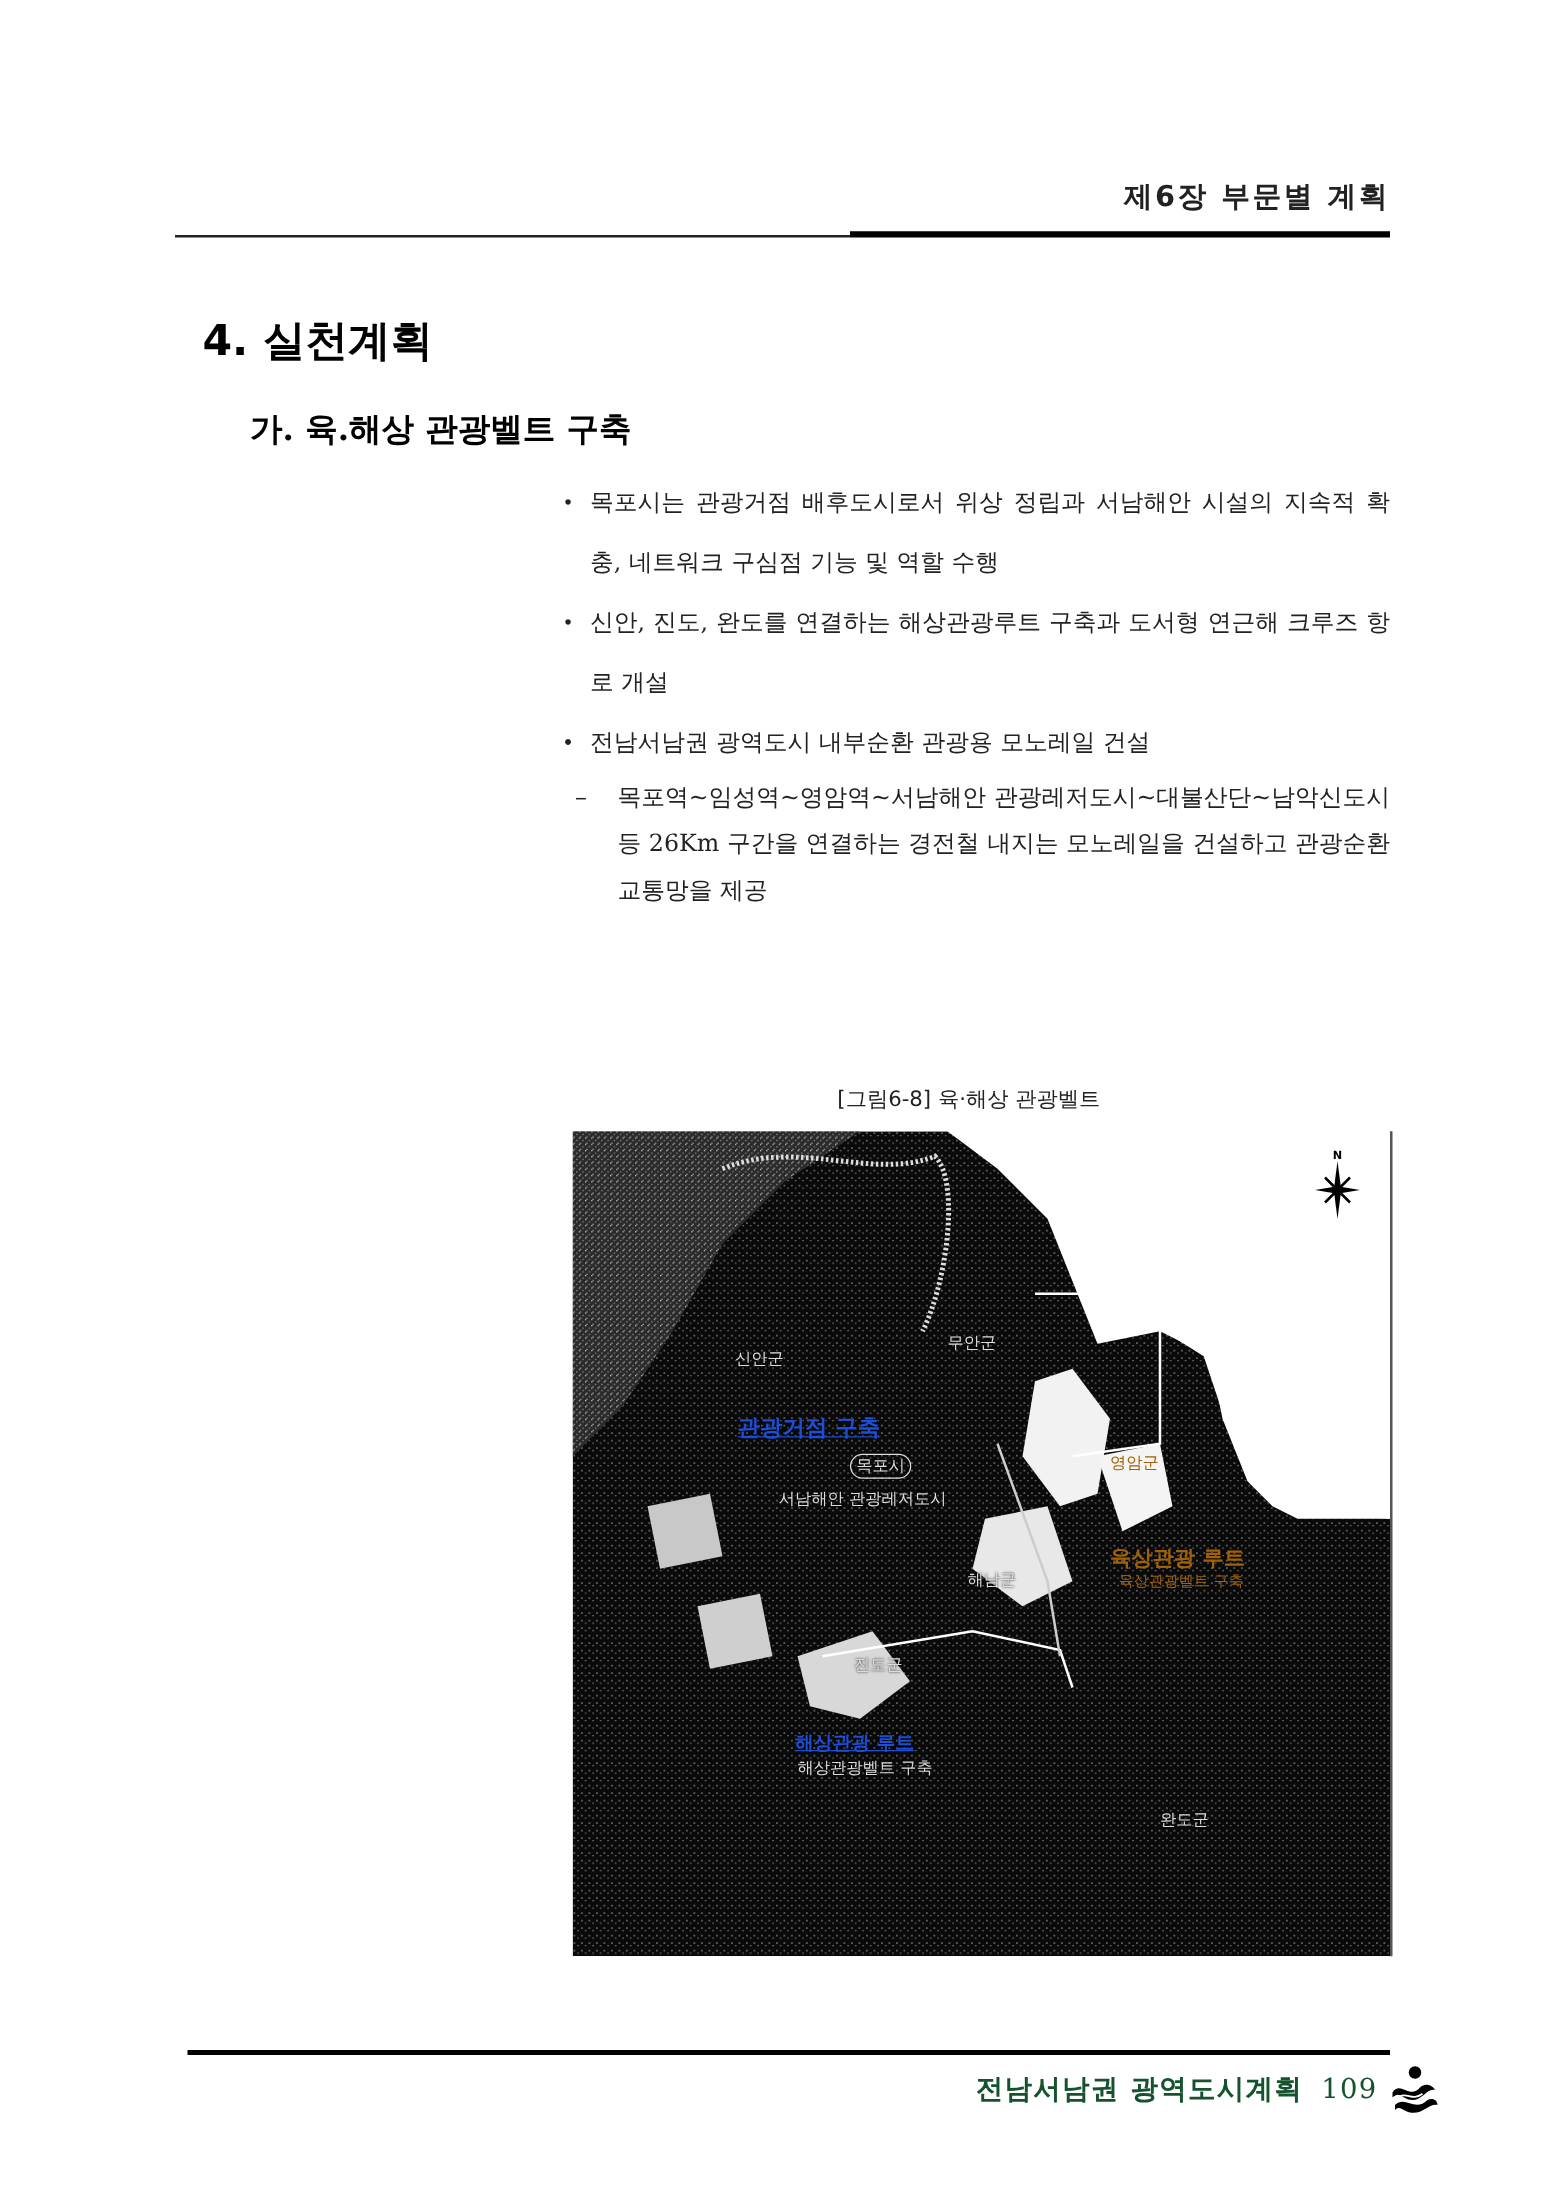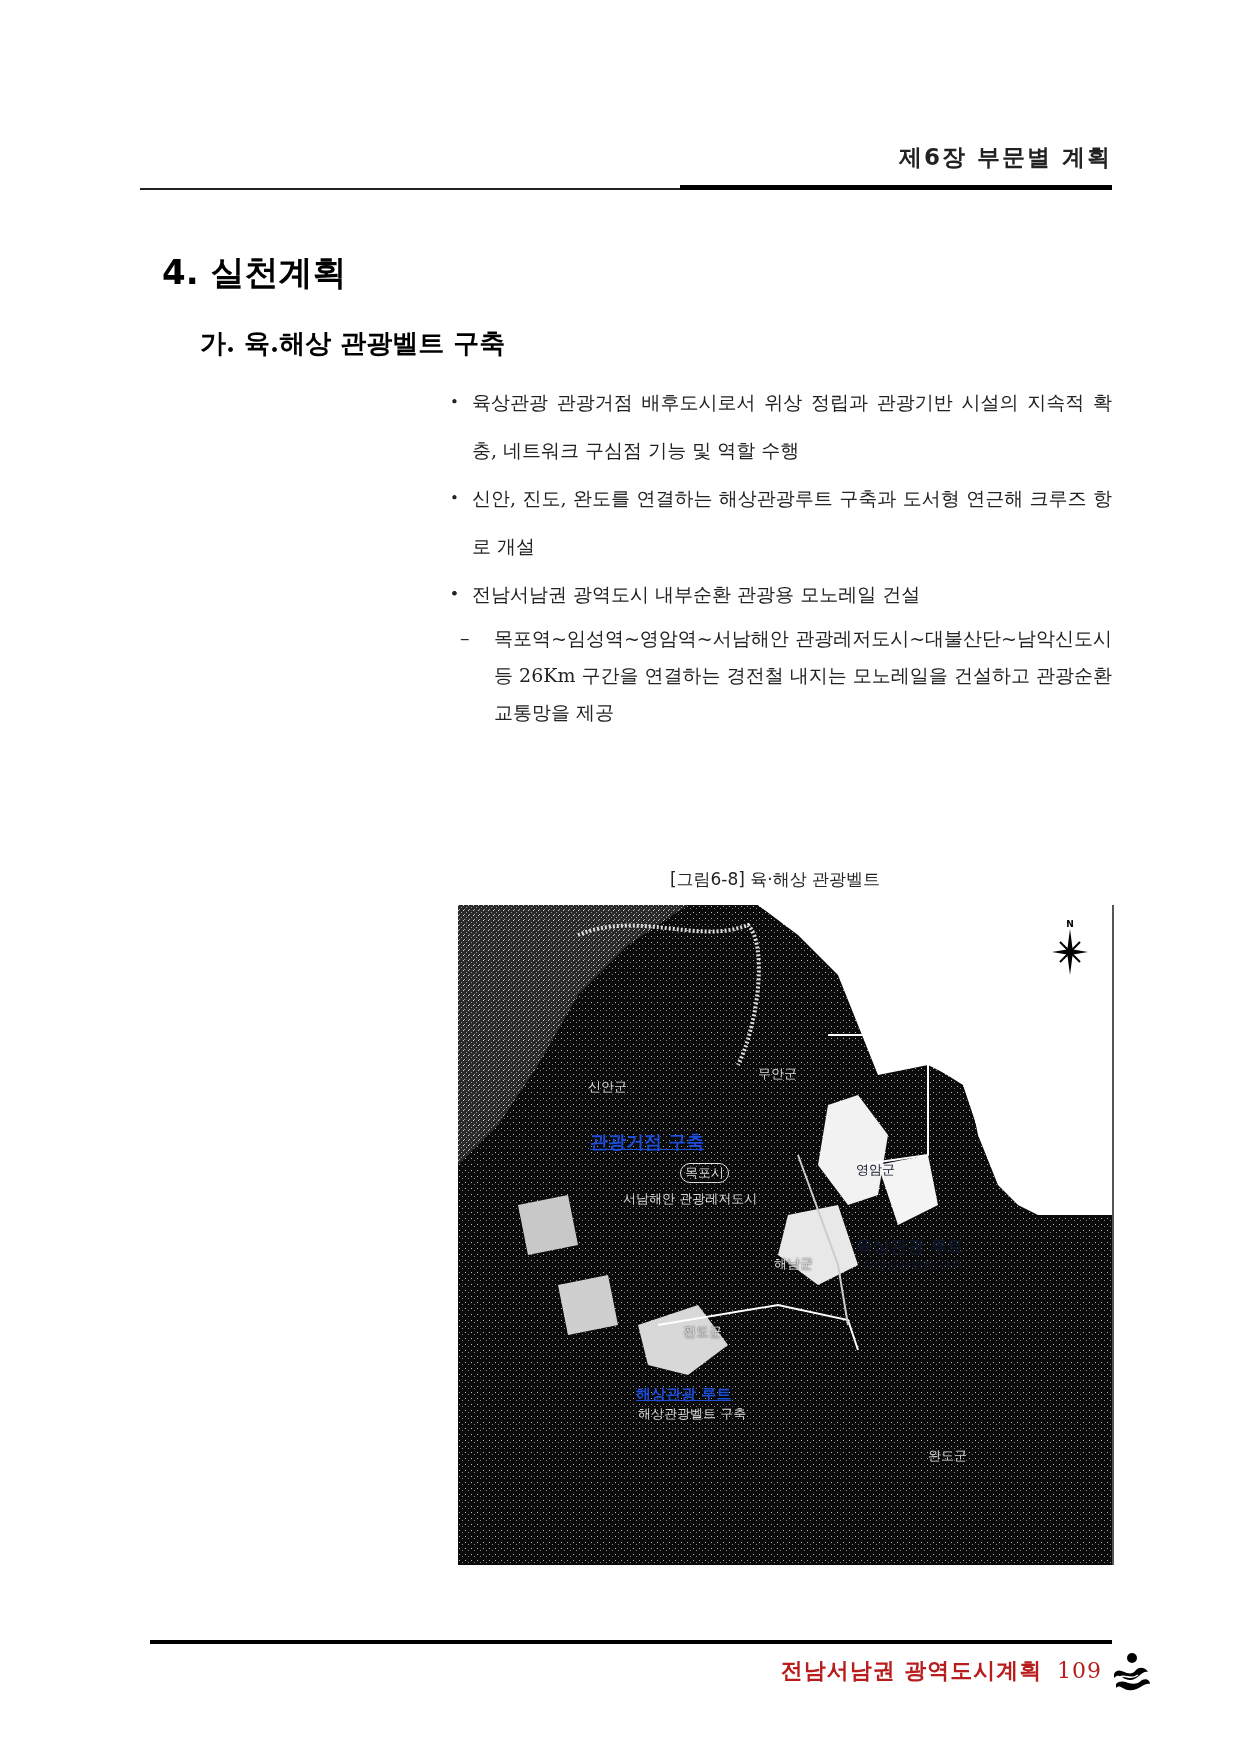--- a/index.html
+++ b/index.html
@@ -27,44 +27,44 @@
 
     .figure-caption { position: absolute; left: 0; width: 1240px; top: 868px; text-align: center;
                       font-family: "DejaVu Sans", sans-serif; font-size: 17px; color: #222; padding-left: 310px; box-sizing: border-box; }
 
     .map { position: absolute; left: 458px; top: 905px; width: 654px; height: 660px; background: #fff;
            border-right: 2px solid #555; overflow: hidden; }
     .map svg { display: block; }
     .map-label { position: absolute; font-family: "DejaVu Sans", sans-serif; font-size: 13px; color: #ddd;
                  text-shadow: 0 0 2px #000; white-space: nowrap; }
     .map-label.big { font-size: 18px; font-weight: bold; color: #1d4ed8; text-decoration: underline; }
-    .map-label.dark { color: #0f172a; text-shadow: none; font-weight: bold; }
+    .map-label.dark { color: #a16207; text-shadow: none; font-weight: bold; margin-left: 32px; }
     .map-label.dark.small { font-size: 12px; font-weight: normal; }
     .compass { position: absolute; right: 22px; top: 12px; width: 40px; height: 60px; }
 
     .rule-bottom { position: absolute; left: 150px; top: 1640px; width: 962px; height: 4px; background: #000; }
     .footer { position: absolute; right: 138px; top: 1656px; font-family: "DejaVu Serif", serif;
-              font-size: 22px; color: #b91c1c; font-weight: bold; letter-spacing: 1px; }
+              font-size: 22px; color: #14532d; font-weight: bold; letter-spacing: 1px; }
     .footer .page { font-weight: normal; margin-left: 6px; }
     .logo { position: absolute; right: 88px; top: 1650px; width: 42px; height: 44px; }
   </style>
 </head>
 <body>
 
 <div class="chapter-header">제6장 부문별 계획</div>
 <div class="rule-top-thin"></div>
 <div class="rule-top-thick"></div>
 
 <div class="section-title">4. 실천계획</div>
 <div class="subsection-title">가. 육.해상 관광벨트 구축</div>
 
 <div class="body">
   <p class="bullet">
     <span class="dot">•</span>
-    <span>육상관광 관광거점 배후도시로서 위상 정립과 관광기반 시설의 지속적 확충, 네트워크 구심점 기능 및 역할 수행</span>
+    <span>목포시는 관광거점 배후도시로서 위상 정립과 서남해안 시설의 지속적 확충, 네트워크 구심점 기능 및 역할 수행</span>
   </p>
   <p class="bullet">
     <span class="dot">•</span>
     <span>신안, 진도, 완도를 연결하는 해상관광루트 구축과 도서형 연근해 크루즈 항로 개설</span>
   </p>
   <p class="bullet">
     <span class="dot">•</span>
   </p>
   <p class="bullet">
     <span class="dot">•</span>

